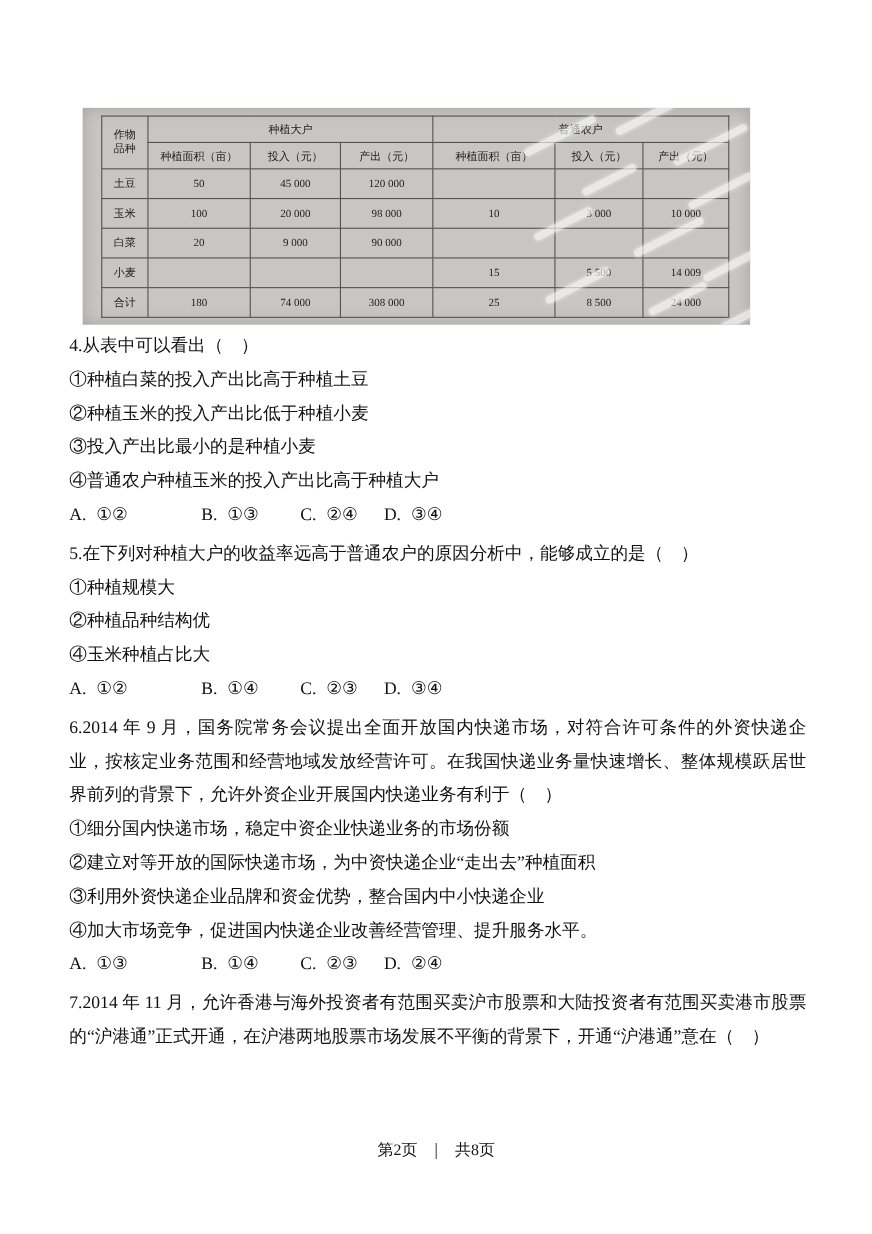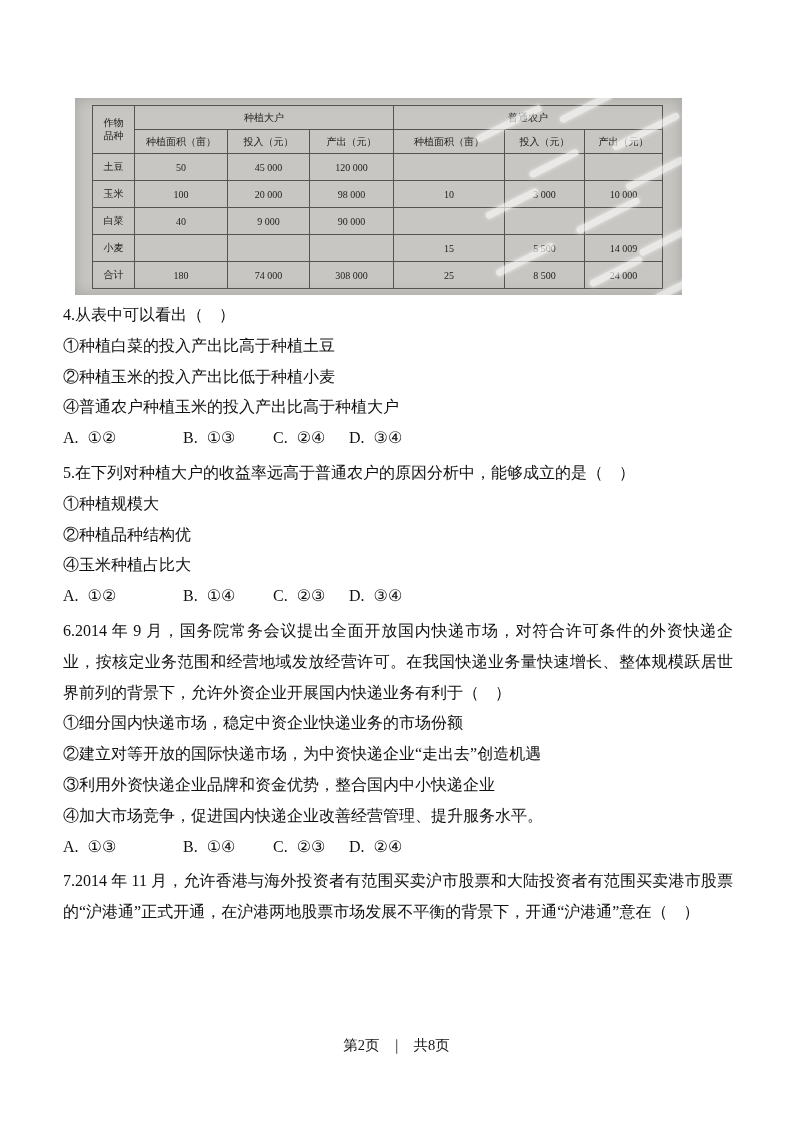--- a/index.html
+++ b/index.html
@@ -105,21 +105,21 @@
           <td>玉米</td>
           <td>100</td>
           <td>20 000</td>
           <td>98 000</td>
           <td>10</td>
           <td>3 000</td>
           <td>10 000</td>
         </tr>
         <tr class="datarow">
           <td>白菜</td>
-          <td>40</td>
+          <td>20</td>
           <td>9 000</td>
           <td>90 000</td>
           <td></td>
           <td></td>
           <td></td>
         </tr>
         <tr class="datarow">
           <td>小麦</td>
           <td></td>
           <td></td>
@@ -152,20 +152,21 @@
     <div class="wm" style="left:512px;top:170px;width:58px"></div>
     <div class="wm" style="left:578px;top:186px;width:48px"></div>
   </div>
 
   <div class="body-text">
 
     <div>
       <p class="stem">4.从表中可以看出（　）</p>
       <p class="item">①种植白菜的投入产出比高于种植土豆</p>
       <p class="item">②种植玉米的投入产出比低于种植小麦</p>
+      <p class="item">③投入产出比最小的是种植小麦</p>
       <p class="item">④普通农户种植玉米的投入产出比高于种植大户</p>
       <p class="opts">
         <span class="opt o1">
             <span class="lab">A.</span>
             <span>①②</span>
           </span>
         <span class="opt o2">
             <span class="lab">B.</span>
             <span>①③</span>
           </span>
@@ -201,21 +202,21 @@
         <span class="opt o4">
             <span class="lab">D.</span>
             <span>③④</span>
           </span>
       </p>
     </div>
 
     <div>
       <p class="stem justify q-gap">6.2014 年 9 月，国务院常务会议提出全面开放国内快递市场，对符合许可条件的外资快递企业，按核定业务范围和经营地域发放经营许可。在我国快递业务量快速增长、整体规模跃居世界前列的背景下，允许外资企业开展国内快递业务有利于（　）</p>
       <p class="item">①细分国内快递市场，稳定中资企业快递业务的市场份额</p>
-      <p class="item">②建立对等开放的国际快递市场，为中资快递企业“走出去”创造机遇</p>
+      <p class="item">②建立对等开放的国际快递市场，为中资快递企业“走出去”种植面积</p>
       <p class="item">③利用外资快递企业品牌和资金优势，整合国内中小快递企业</p>
       <p class="item">④加大市场竞争，促进国内快递企业改善经营管理、提升服务水平。</p>
       <p class="opts">
         <span class="opt o1">
             <span class="lab">A.</span>
             <span>①③</span>
           </span>
         <span class="opt o2">
             <span class="lab">B.</span>
             <span>①④</span>

